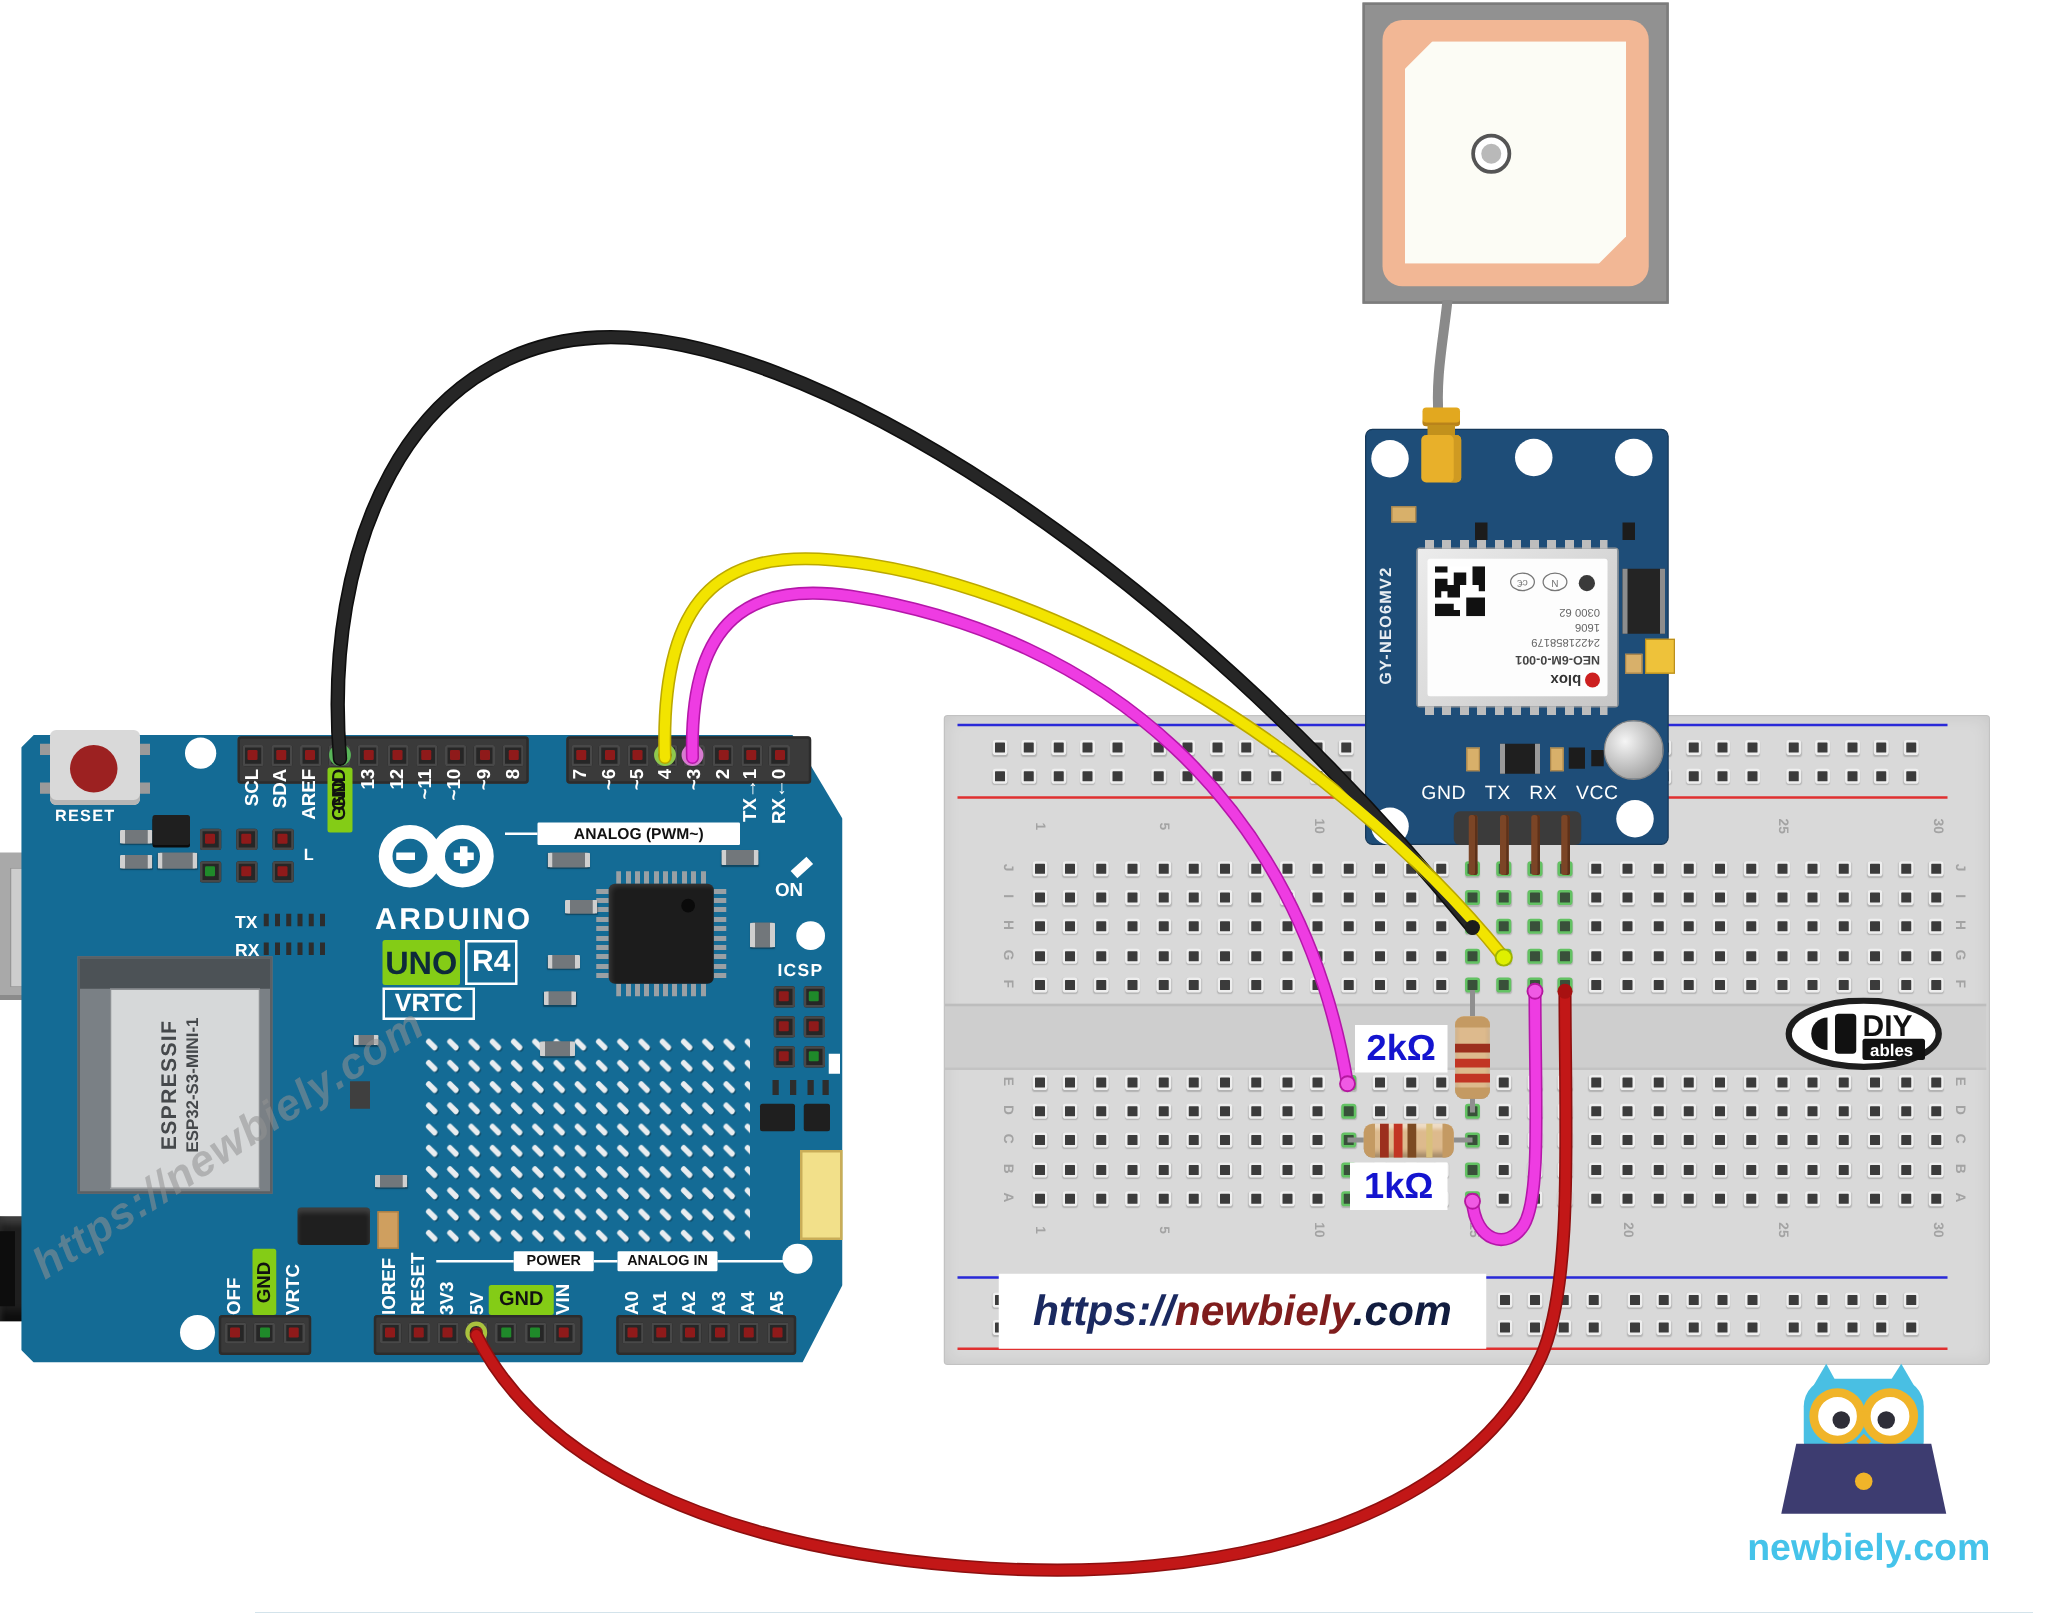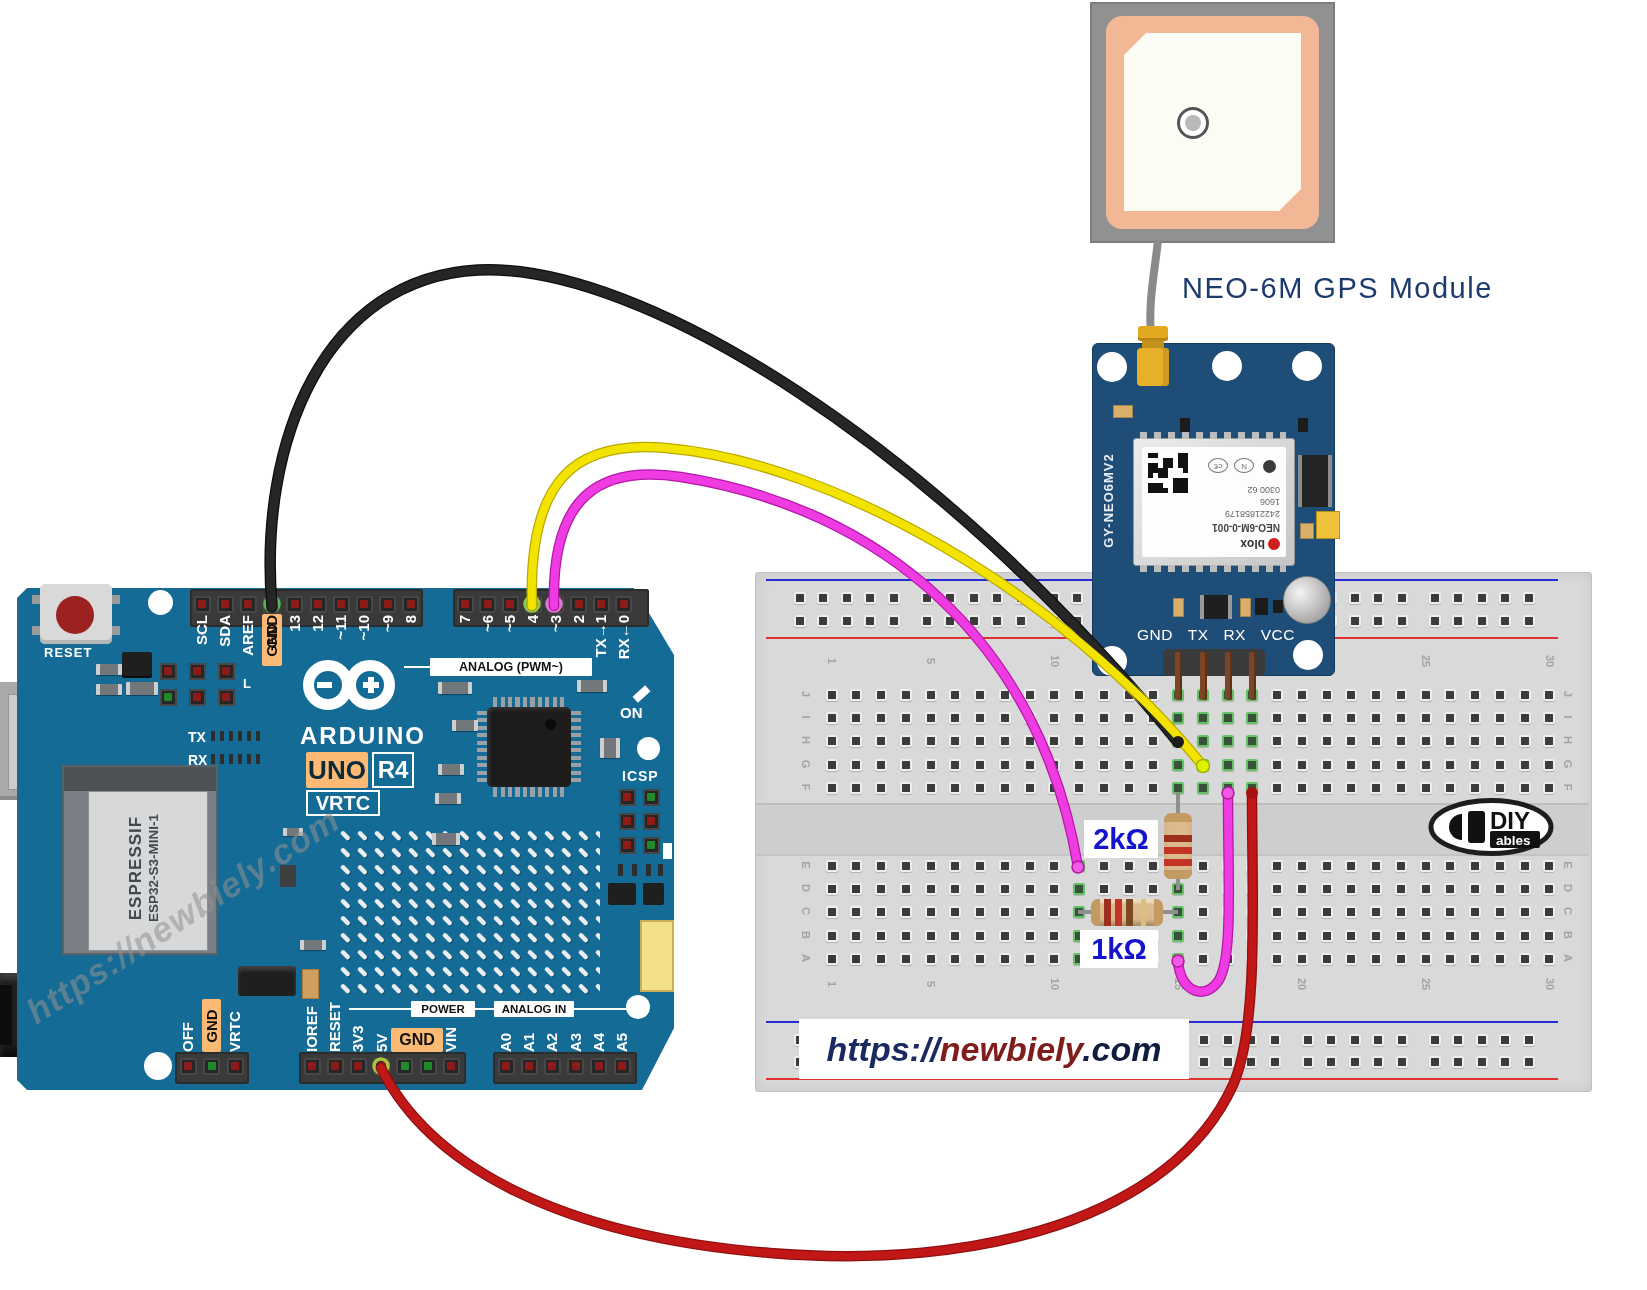--- a/index.html
+++ b/index.html
@@ -16,21 +16,21 @@
   
   .ard{background:#146b95;}
   .pinblock{background:#3a3a3a;border-radius:3px;box-shadow:inset 0 0 0 2px #2c2c2c;}
   .pin{width:17px;height:17px;background:#262626;border-radius:2px;box-shadow:inset 0 0 0 2px #484848;}
   .pin i{position:absolute;left:4.5px;top:4.5px;width:8px;height:8px;background:#8f1a1a;border-radius:1px;}
   .pin.green i{background:#1f8a2a;}
   .rlab{transform:rotate(-90deg);width:56px;height:18px;font-size:15px;font-weight:bold;color:#fff;line-height:18px;white-space:nowrap;}
   .rlab.top{text-align:right;}
   .rlab.bot{text-align:left;}
   .rlab.dark{color:#111;}
-  .wbox{background:#fdba74;border-radius:2px;}
+  .wbox{background:#84cc16;border-radius:2px;}
   .strip{background:#fff;color:#111;font-weight:bold;text-align:center;border-radius:1px;}
   .smd{background:#72777b;border-left:4px solid #cfcfcf;border-right:4px solid #cfcfcf;border-radius:1px;box-shadow:0 1px 1px rgba(0,0,0,.35);}
   .whitehole{background:#fff;border-radius:50%;}
   .watermark{color:rgba(145,145,145,.55);font-weight:bold;font-style:italic;font-size:35px;white-space:nowrap;transform:rotate(-33deg);transform-origin:0 50%;letter-spacing:1px;}
   
   .gpsboard{background:#1e4d78;border:1px solid #16395a;border-radius:6px;}
   .gy-text{transform:rotate(-90deg);color:#e9eef3;font-weight:bold;font-size:13px;letter-spacing:1px;width:120px;text-align:center;}
   .gps-pinhdr{background:#3b3b3b;border-radius:5px;}
   .shaft{width:7px;background:#7b4526;border-radius:2px;box-shadow:inset -2px 0 0 #5d3119;}
   .rvalue{background:#fff;color:#1414cf;font-weight:bold;font-size:29px;text-align:center;line-height:38px;}
@@ -48,21 +48,20 @@
     <div class="abs" style="left:32px;top:29px;width:177px;height:178px;background:#fcfcf5;clip-path:polygon(22px 0,100% 0,100% calc(100% - 22px),calc(100% - 22px) 100%,0 100%,0 22px);"></div>
     <div class="abs" style="left:85px;top:103px;width:32px;height:32px;border:3px solid #555;border-radius:50%;background:#fff;box-sizing:border-box;">
       <div class="abs" style="left:5px;top:5px;width:16px;height:16px;background:#b9b9b9;border-radius:50%;"></div>
     </div>
   </div>
 
   <svg class="abs" style="left:1130px;top:240px;z-index:6;" width="60" height="100" viewBox="0 0 60 100">
     <path d="M 28 0 C 25 30 18 62 21 95" stroke="#8a8a8a" stroke-width="8" fill="none" stroke-linecap="round"></path>
   </svg>
 
-  <div class="abs neo-label" style="left:1182px;top:272px;z-index:14;">NEO-6M GPS Module</div>
 
   <div class="abs bb-body" style="left:755px;top:572px;width:835px;height:518px;z-index:10;"></div>
   <div class="abs bb-channel" style="left:756px;top:803px;width:833px;height:49px;z-index:10;"></div>
 
   <div class="abs railline" style="left:766px;top:579px;width:792px;background:#2929d8;z-index:11;"></div>
   <div class="abs railline" style="left:766px;top:637px;width:792px;background:#e03030;z-index:11;"></div>
   <div class="abs railline" style="left:766px;top:1021px;width:792px;background:#2929d8;z-index:11;"></div>
   <div class="abs railline" style="left:766px;top:1078px;width:792px;background:#e03030;z-index:11;"></div>
   <div id="bb-layer" class="abs" style="left:0;top:0;z-index:11;">
       <div class="hole" style="position: absolute; left: 825.5px; top: 688.5px;"></div>
@@ -955,14 +954,32 @@
     <path d="M 381 1068 C 430 1166 560 1236 770 1253 C 980 1270 1172 1218 1233 1085 C 1259 1026 1252 898 1252 793" fill="none" stroke-width="8" stroke-linecap="round" stroke="#c21717"></path>
 
     <circle cx="1178" cy="742" r="6" fill="#1c1c1c"></circle>
     <circle cx="1203" cy="766" r="6.5" fill="#dff000" stroke="#9fb400" stroke-width="1.5"></circle>
     <circle cx="1078" cy="867" r="6" fill="#f05ae4" stroke="#b5179f" stroke-width="1.5"></circle>
     <circle cx="1178" cy="961" r="6" fill="#f05ae4" stroke="#b5179f" stroke-width="1.5"></circle>
     <circle cx="1228" cy="793" r="6" fill="#f05ae4" stroke="#b5179f" stroke-width="1.5"></circle>
     <circle cx="1252" cy="793" r="6" fill="#a81111"></circle>
   </svg>
 
+  <div class="abs" style="left:1395px;top:1085px;width:200px;height:170px;z-index:14;">
+    <svg width="200" height="130" viewBox="0 0 200 130">
+      <g>
+        <polygon points="52,30 66,6 78,28" fill="#49bfe3"></polygon>
+        <polygon points="112,28 126,6 140,30" fill="#49bfe3"></polygon>
+        <rect x="48" y="18" width="96" height="72" rx="22" fill="#49bfe3"></rect>
+        <circle cx="75" cy="48" r="19" fill="#fff" stroke="#f0b429" stroke-width="7"></circle>
+        <circle cx="117" cy="48" r="19" fill="#fff" stroke="#f0b429" stroke-width="7"></circle>
+        <rect x="92" y="44" width="9" height="7" fill="#f0b429"></rect>
+        <circle cx="78" cy="51" r="7" fill="#2e2e38"></circle>
+        <circle cx="114" cy="51" r="7" fill="#2e2e38"></circle>
+        <polygon points="96,62 102,68 96,74 90,68" fill="#e8a51f"></polygon>
+        <path d="M 42 70 L 150 70 L 162 126 L 30 126 Z" fill="#3d3c70" rx="4"></path>
+        <circle cx="96" cy="100" r="7" fill="#f0b429"></circle>
+      </g>
+    </svg>
+    <div style="text-align:center;color:#45c3ea;font-weight:bold;font-size:30px;margin-top:2px;">newbiely.com</div>
+  </div>
 
 </div>
 
 </body></html>

